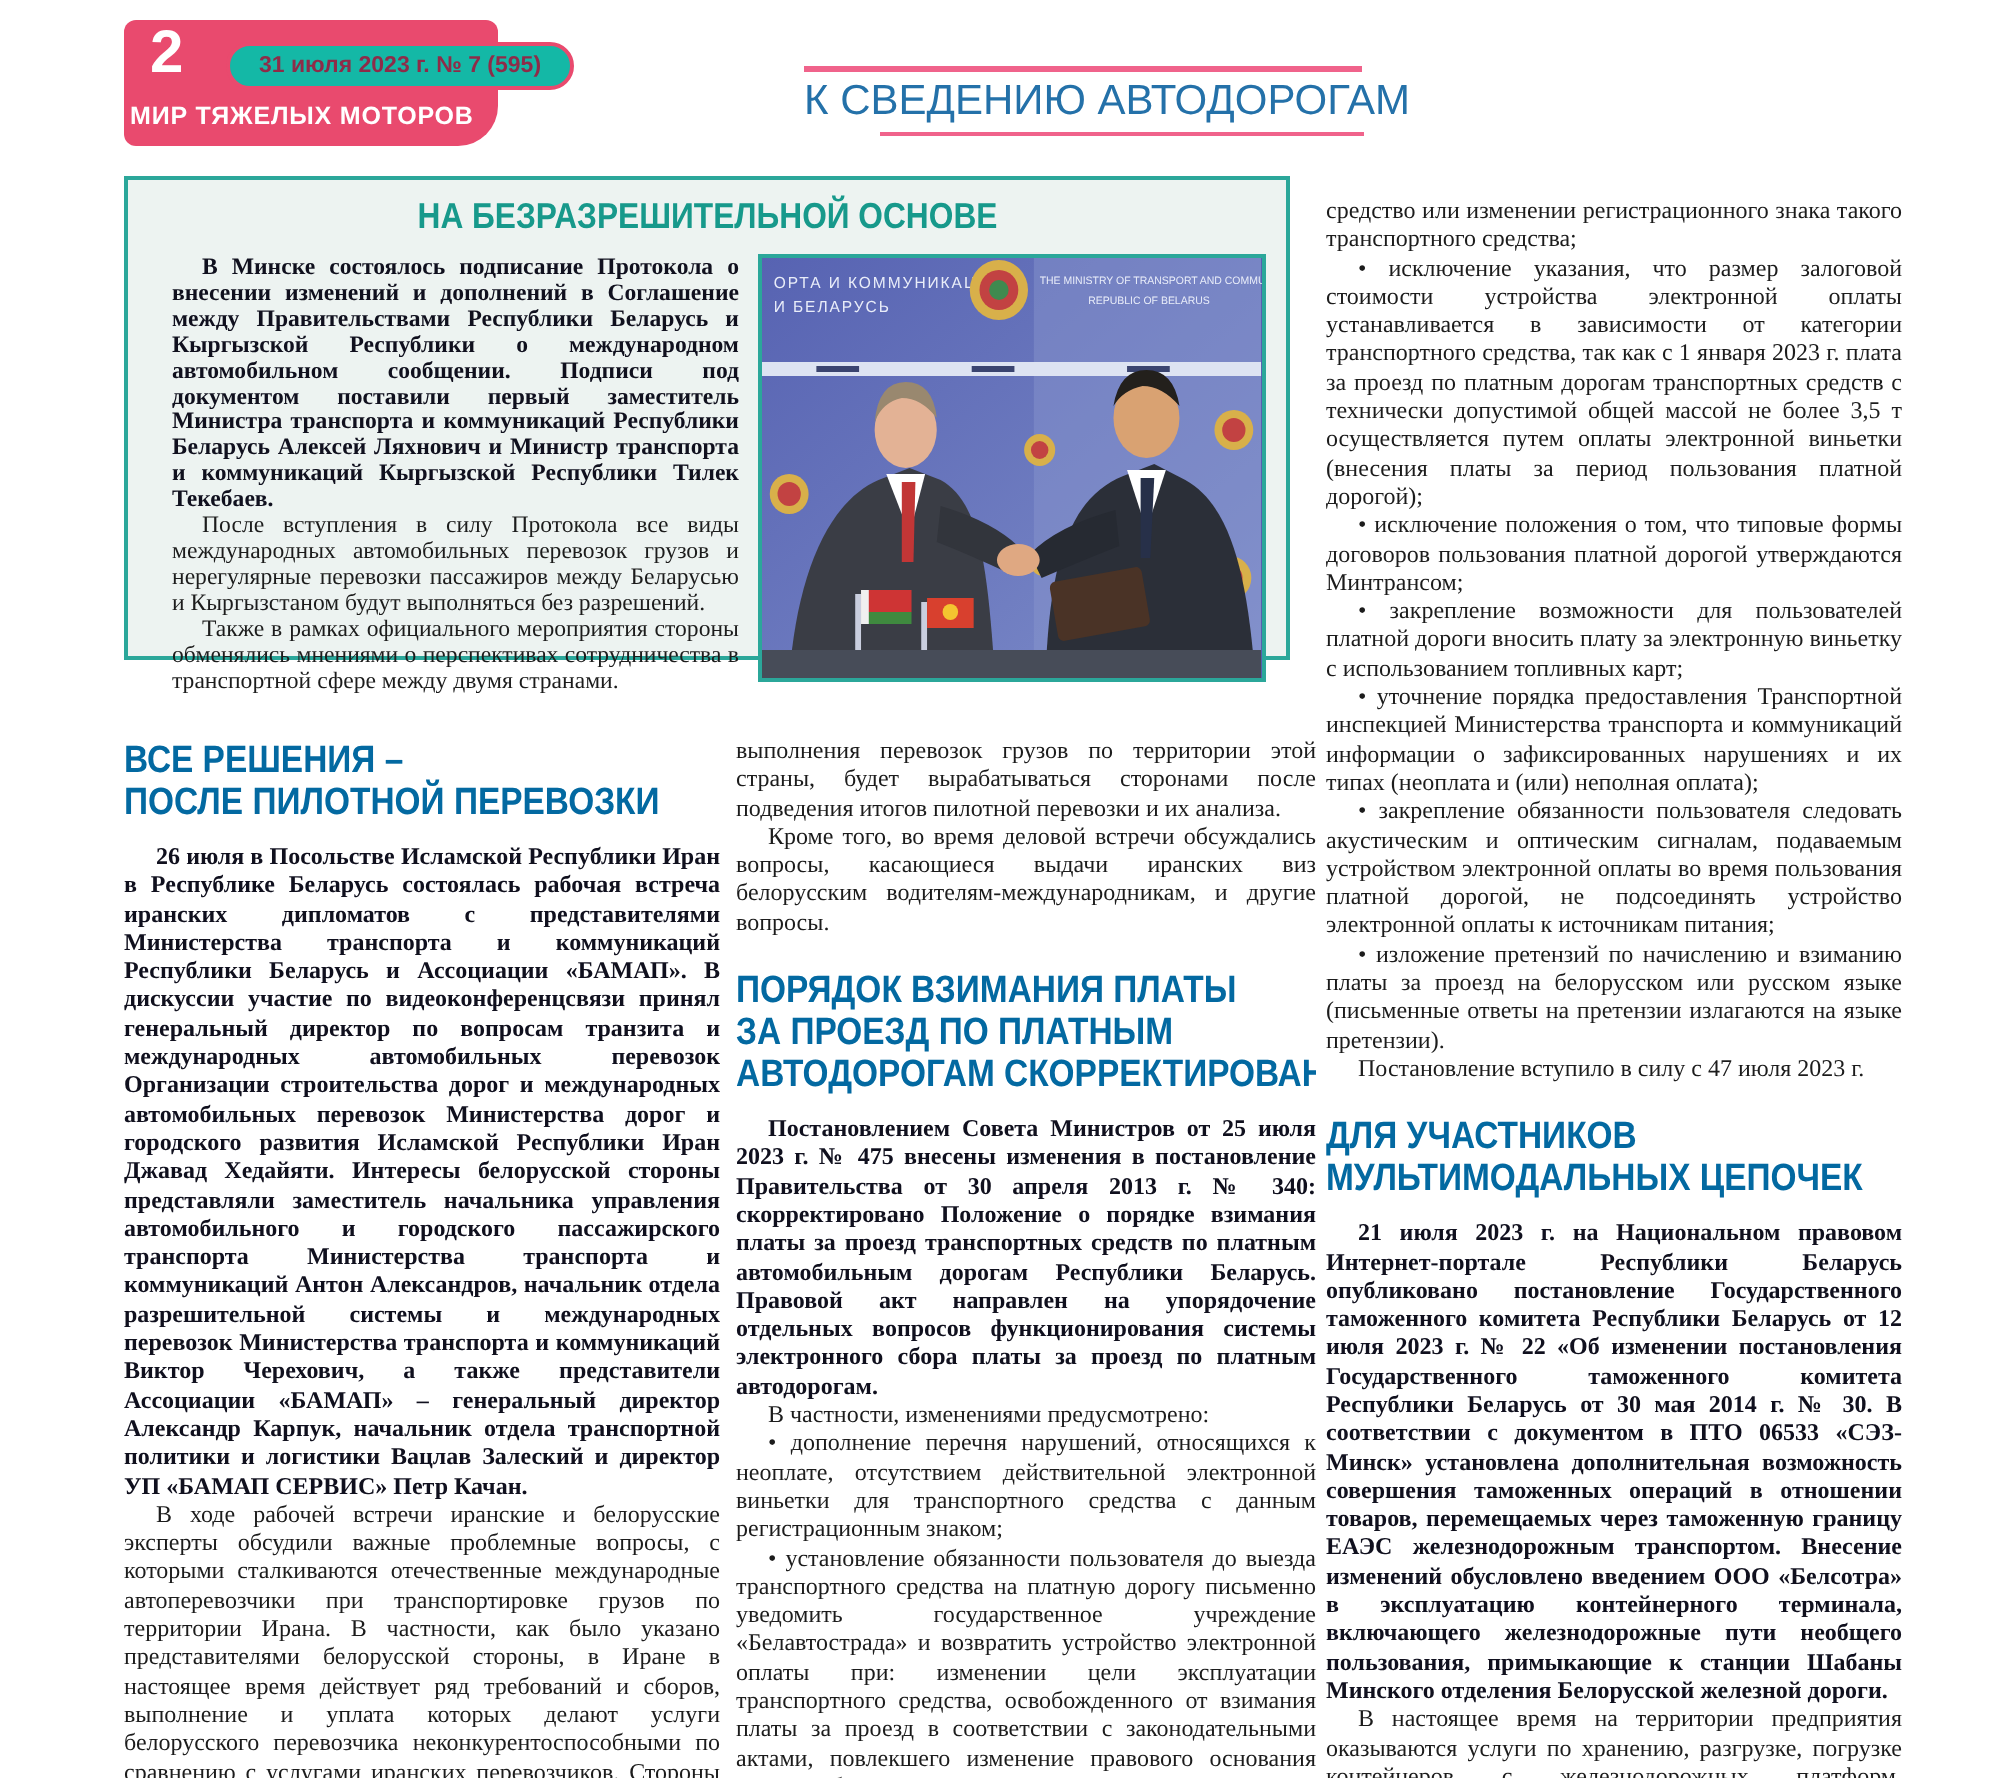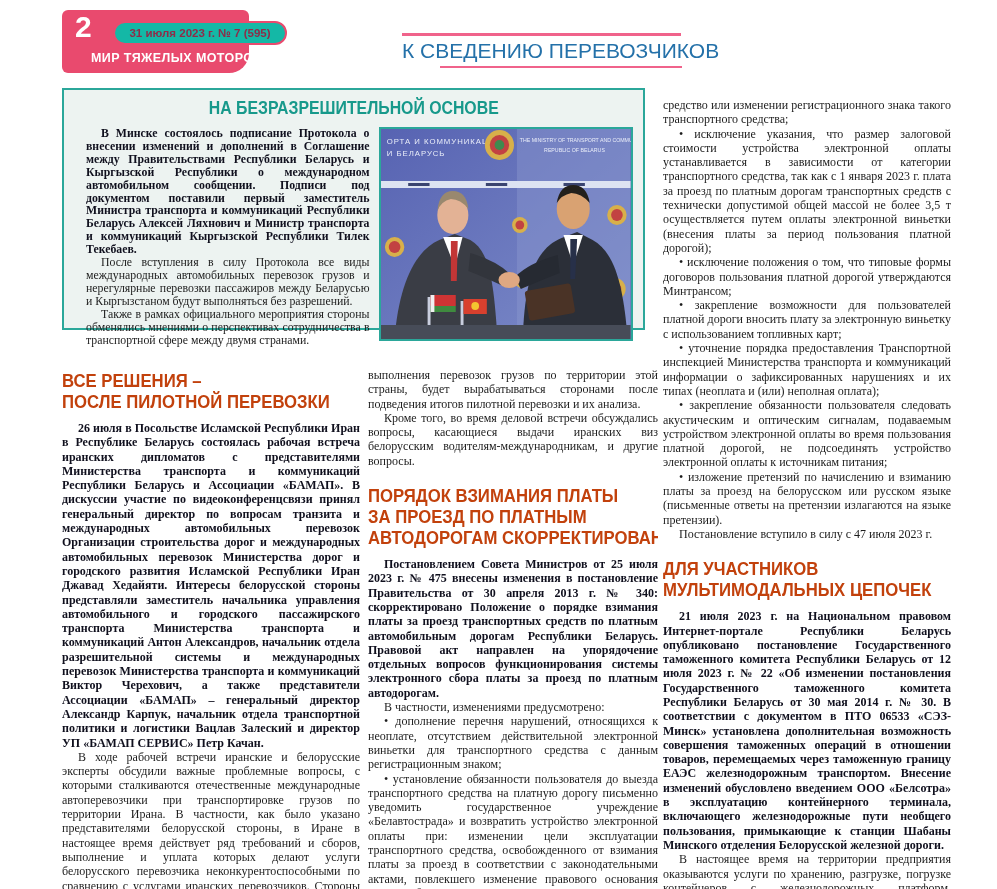--- a/index.html
+++ b/index.html
@@ -11,21 +11,21 @@
   
   .masthead-box {
     position:absolute; left:62px; top:10px; width:187px; height:63px;
     background:#e94a6e; border-radius:6px 6px 20px 6px; color:#fff;
   }
   .page-num {
     position:absolute; left:13px; top:0px;
     font-family:"Liberation Sans", sans-serif; font-weight:bold; font-size:30px;
   }
   .brand {
-    position:absolute; left:29px; bottom:8px;
+    position:absolute; left:3px; bottom:8px;
     font-family:"Liberation Sans", sans-serif; font-weight:bold; font-size:12.5px;
     letter-spacing:.4px; white-space:nowrap;
   }
   .date-pill {
     position:absolute; left:113px; top:21px; width:170px; height:20px;
     background:#14b8a6; border:2px solid #e94a6e; border-radius:13px;
     text-align:center; line-height:20px;
     font-family:"Liberation Sans", sans-serif; font-weight:bold; font-size:11.5px;
     color:#8e2c49; white-space:nowrap;
   }
@@ -64,38 +64,38 @@
   .col { position:absolute; font-size:12px; line-height:14.3px; text-align:justify; overflow:hidden; }
   .col p { margin:0; text-indent:16px; }
   .col p.noindent { text-indent:0; }
   .col-left  { left:62px;  top:368px; width:298px; height:521px; }
   .col-mid   { left:368px; top:368px; width:290px; height:521px; }
   .col-right { left:663px; top:98px;  width:288px; height:801px; }
 
   .art-title {
     margin:17px 0 9px;
     font-family:"Liberation Sans", sans-serif; font-weight:bold; font-size:19px;
-    line-height:21px; color:#c2410c; text-align:left;
+    line-height:21px; color:#0369a1; text-align:left;
   }
   .art-title.first { margin-top:2px; }
   .art-title div { transform:scaleX(0.88); transform-origin:0 50%; white-space:nowrap; }
 </style>
 </head>
 <body>
 
 <div class="page">
 
   <div class="masthead-box">
     <div class="page-num">2</div>
     <div class="brand">МИР ТЯЖЕЛЫХ МОТОРОВ</div>
   </div>
   <div class="date-pill">31 июля 2023 г. № 7 (595)</div>
 
   <div class="rubric-topline"></div>
-  <div class="rubric-title">К СВЕДЕНИЮ ПЕРЕВОЗЧИКОВ</div>
+  <div class="rubric-title">К СВЕДЕНИЮ АВТОДОРОГАМ</div>
   <div class="rubric-underline"></div>
 
   <section class="feature-box">
     <h2 class="feature-title">
       <span>НА БЕЗРАЗРЕШИТЕЛЬНОЙ ОСНОВЕ</span>
     </h2>
     <div class="feature-content">
       <div class="feature-text">
         <p class="lead">В Минске состоялось подписание Протокола о внесении изменений и дополнений в Соглашение между Правительствами Республики Беларусь и Кыргызской Республики о международном автомобильном сообщении. Подписи под документом поставили первый заместитель Министра транспорта и коммуникаций Республики Беларусь Алексей Ляхнович и Министр транспорта и коммуникаций Кыргызской Республики Тилек Текебаев.</p>
         <p>После вступления в силу Протокола все виды международных автомобильных перевозок грузов и нерегулярные перевозки пассажиров между Беларусью и Кыргызстаном будут выполняться без разрешений.</p>

